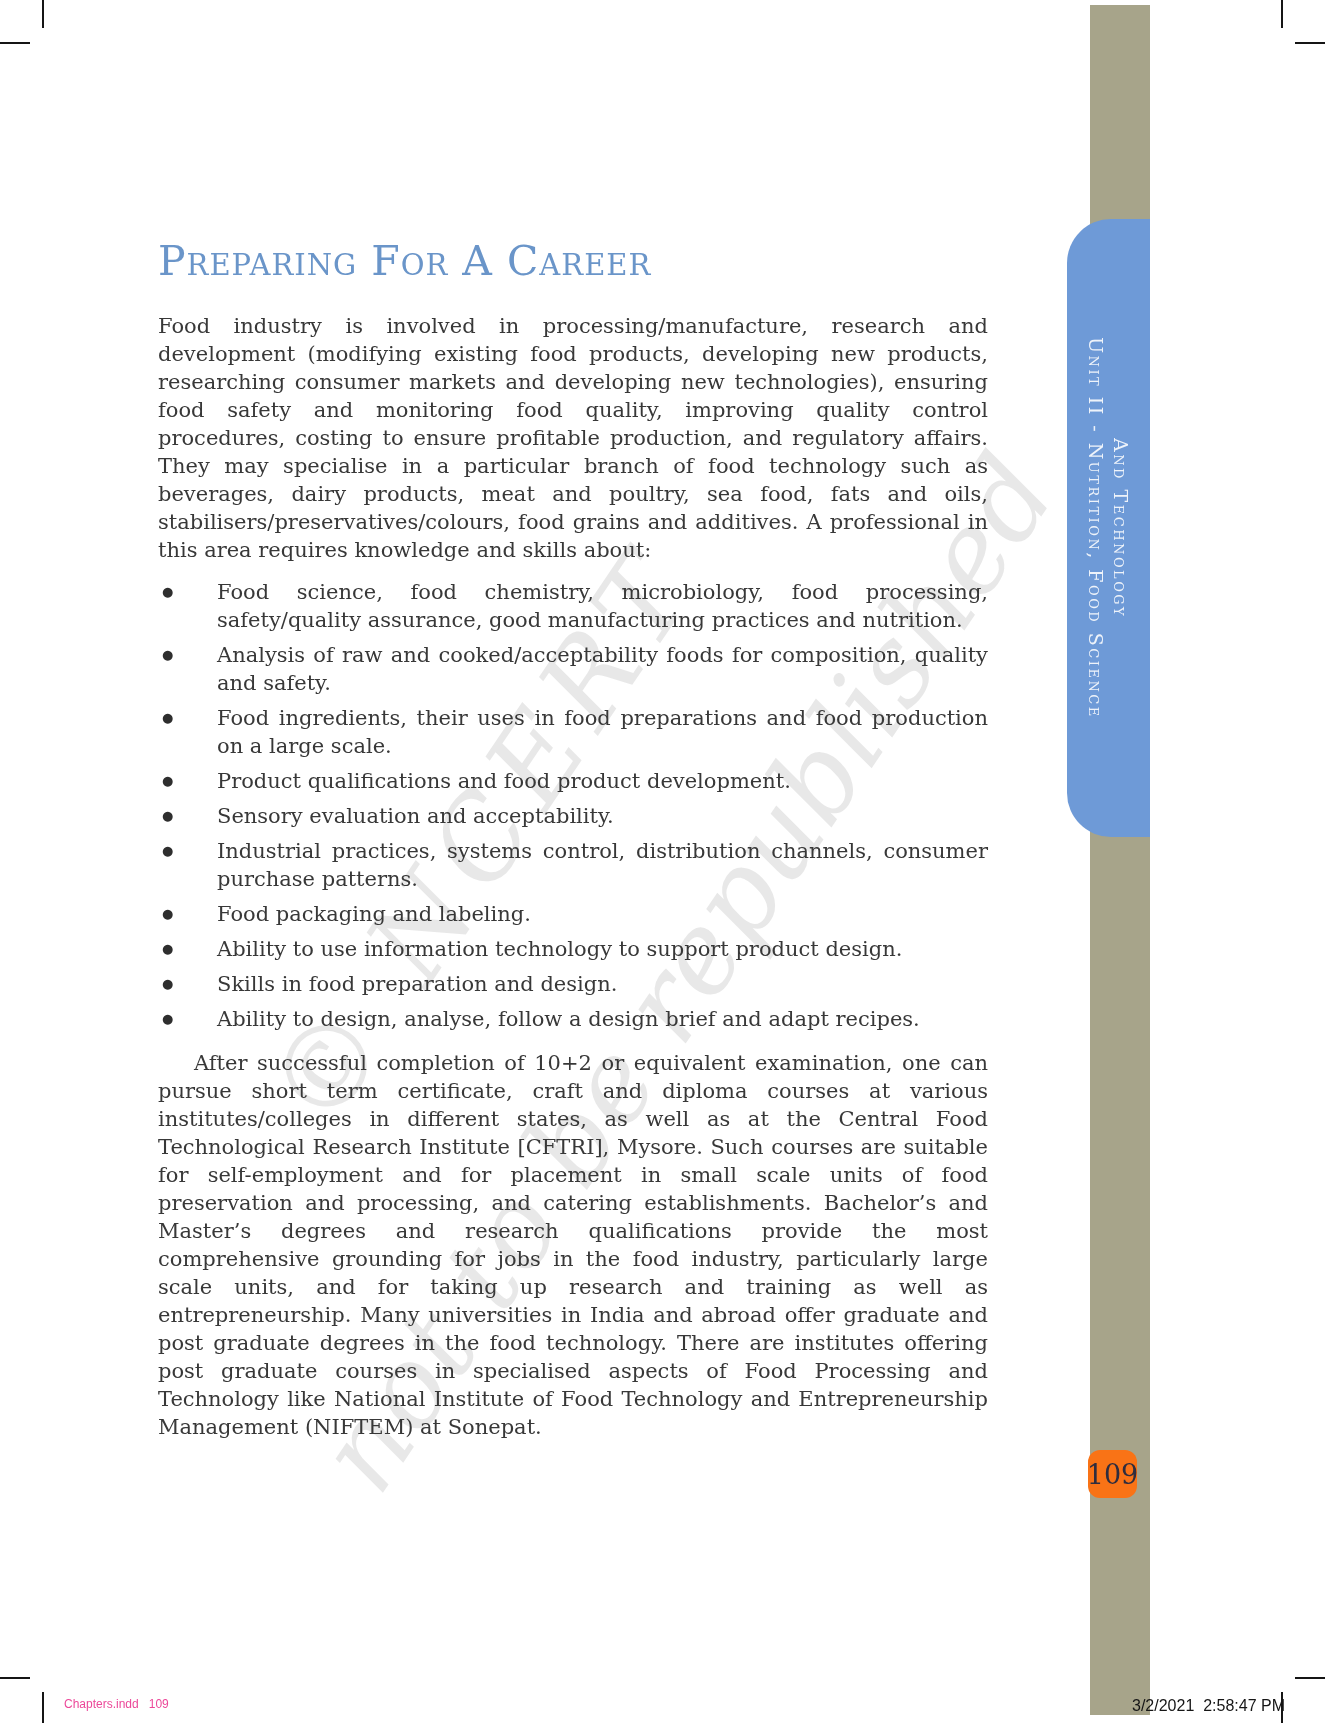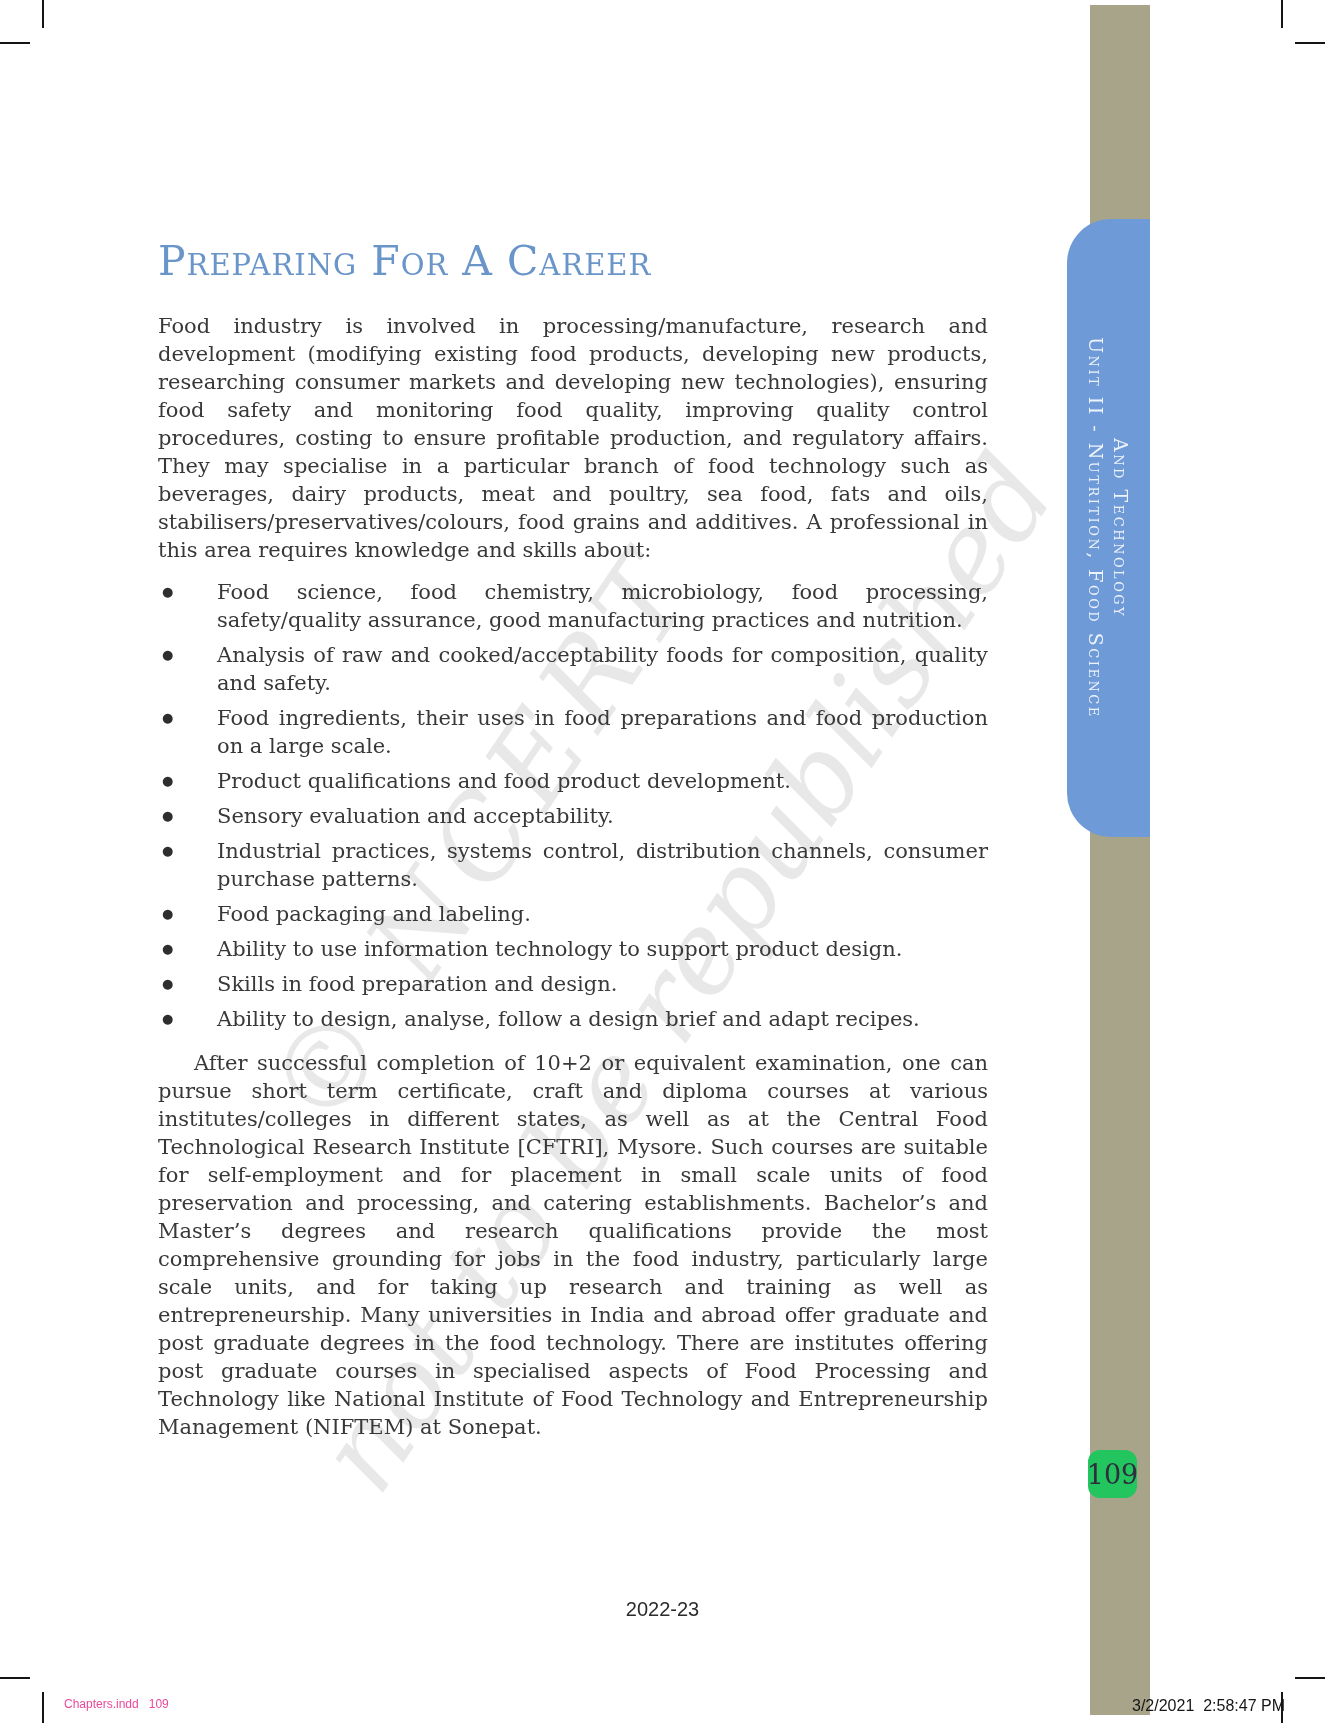--- a/index.html
+++ b/index.html
@@ -30,21 +30,21 @@
 
   
   .strip{position:absolute;left:1090px;top:5px;width:60px;height:1710px;background:#a7a48a;}
   .unit-tab{position:absolute;left:1067px;top:219px;width:83px;height:618px;
     background:#6e9ad7;border-radius:44px 0 0 44px;
     display:flex;flex-direction:row;justify-content:center;align-items:center;gap:3px;}
   .unit-line{writing-mode:vertical-lr;text-orientation:mixed;
     color:#eef3fa;font-variant:small-caps;font-size:19px;letter-spacing:2.5px;
     font-family:"DejaVu Serif",serif;white-space:nowrap;}
   .page-badge{position:absolute;left:1088px;top:1450px;width:49px;height:48px;
-    background:#22c55e;border-radius:12px;display:flex;align-items:center;justify-content:center;
+    background:#f97316;border-radius:12px;display:flex;align-items:center;justify-content:center;
     font-size:27px;color:#2f2d3e;}
 
   
   .content{position:absolute;left:158px;top:192px;width:830px;color:#383838;
     font-size:21px;line-height:28px;margin-top:44px;}
   .title{margin:0 0 26px 0;font-weight:normal;font-variant:small-caps;
     font-size:41px;line-height:50px;color:#6a95c9;letter-spacing:1px;}
   .intro{margin:0;text-align:justify;}
   .skills{list-style:none;margin:14px 0 0 0;padding:0;}
   .skills li{display:flex;margin-bottom:7px;}
@@ -129,17 +129,16 @@
         <span class="li-text">Skills in food preparation and design.</span>
       </li>
       <li>
         <span class="marker">●</span>
         <span class="li-text">Ability to design, analyse, follow a design brief and adapt recipes.</span>
       </li>
     </ul>
     <p class="closing">After successful completion of 10+2 or equivalent examination, one can pursue short term certificate, craft and diploma courses at various institutes/colleges in different states, as well as at the Central Food Technological Research Institute [CFTRI], Mysore. Such courses are suitable for self-employment and for placement in small scale units of food preservation and processing, and catering establishments. Bachelor’s and Master’s degrees and research qualifications provide the most comprehensive grounding for jobs in the food industry, particularly large scale units, and for taking up research and training as well as entrepreneurship. Many universities in India and abroad offer graduate and post graduate degrees in the food technology. There are institutes offering post graduate courses in specialised aspects of Food Processing and Technology like National Institute of Food Technology and Entrepreneurship Management (NIFTEM) at Sonepat.</p>
   </div>
 
-  <div class="year-footer">2022-23</div>
   <div class="print-left">Chapters.indd&nbsp;&nbsp;&nbsp;109</div>
   <div class="print-right">3/2/2021&nbsp;&nbsp;2:58:47 PM</div>
 
 </div>
 
 </body></html>

